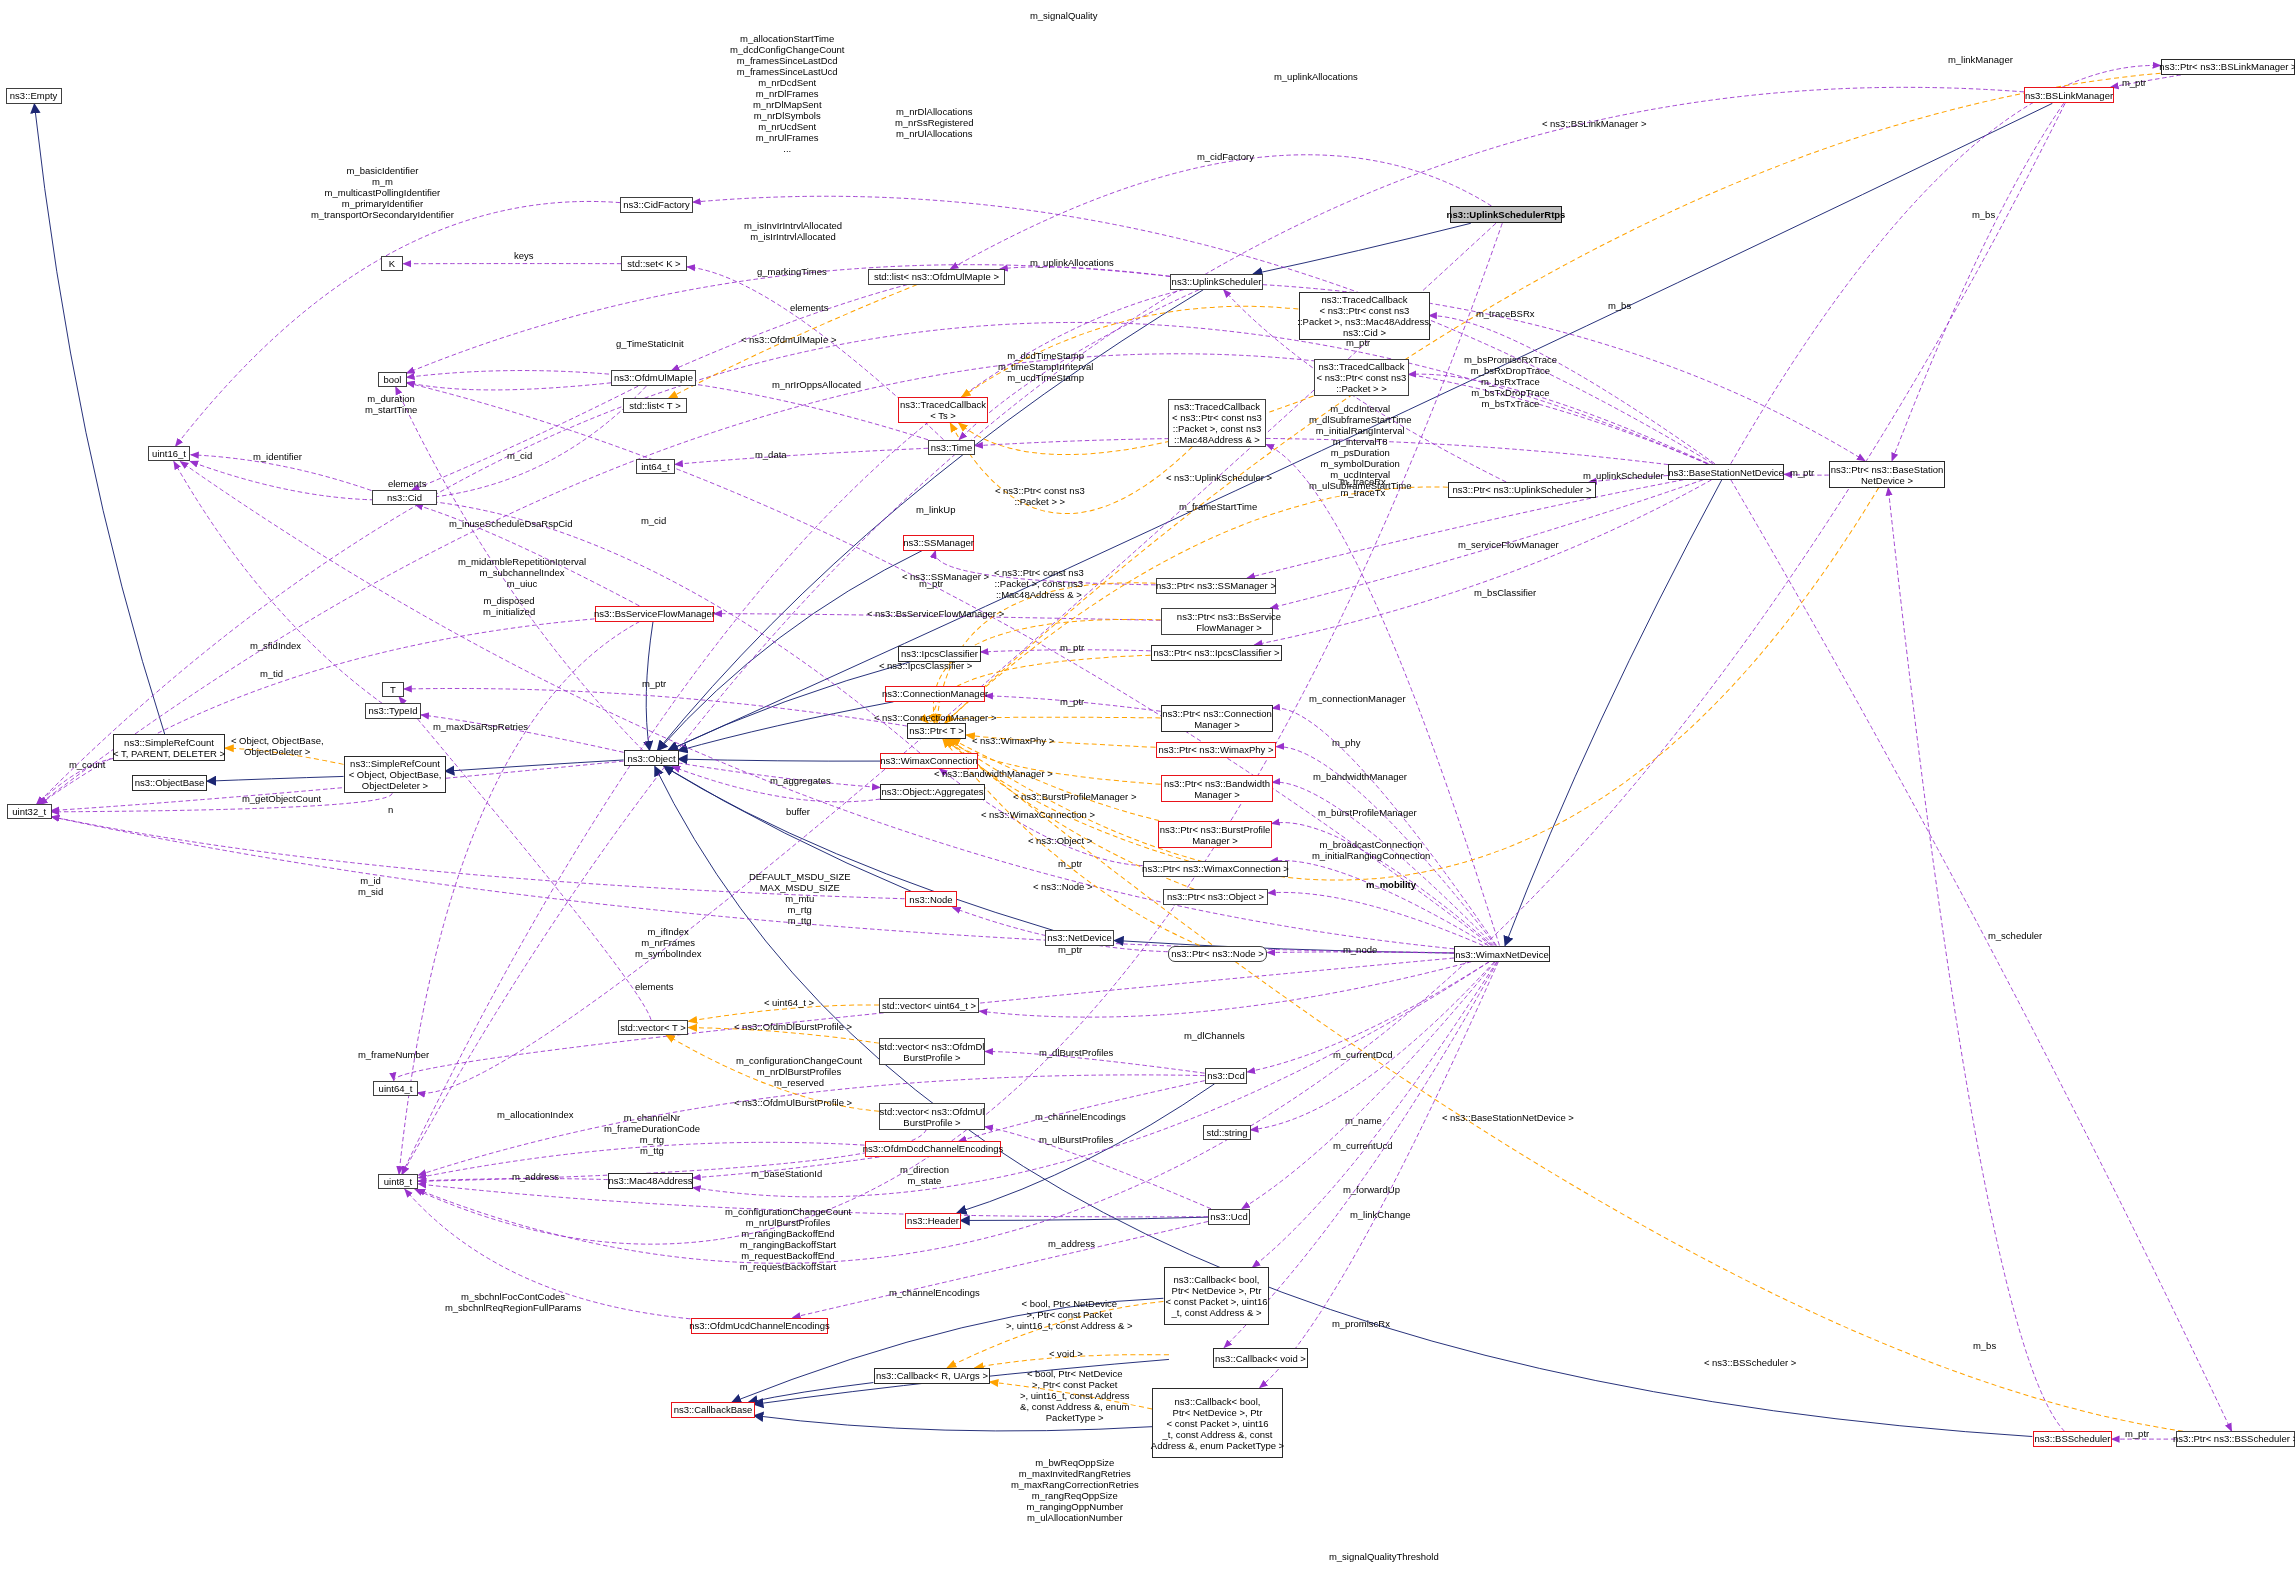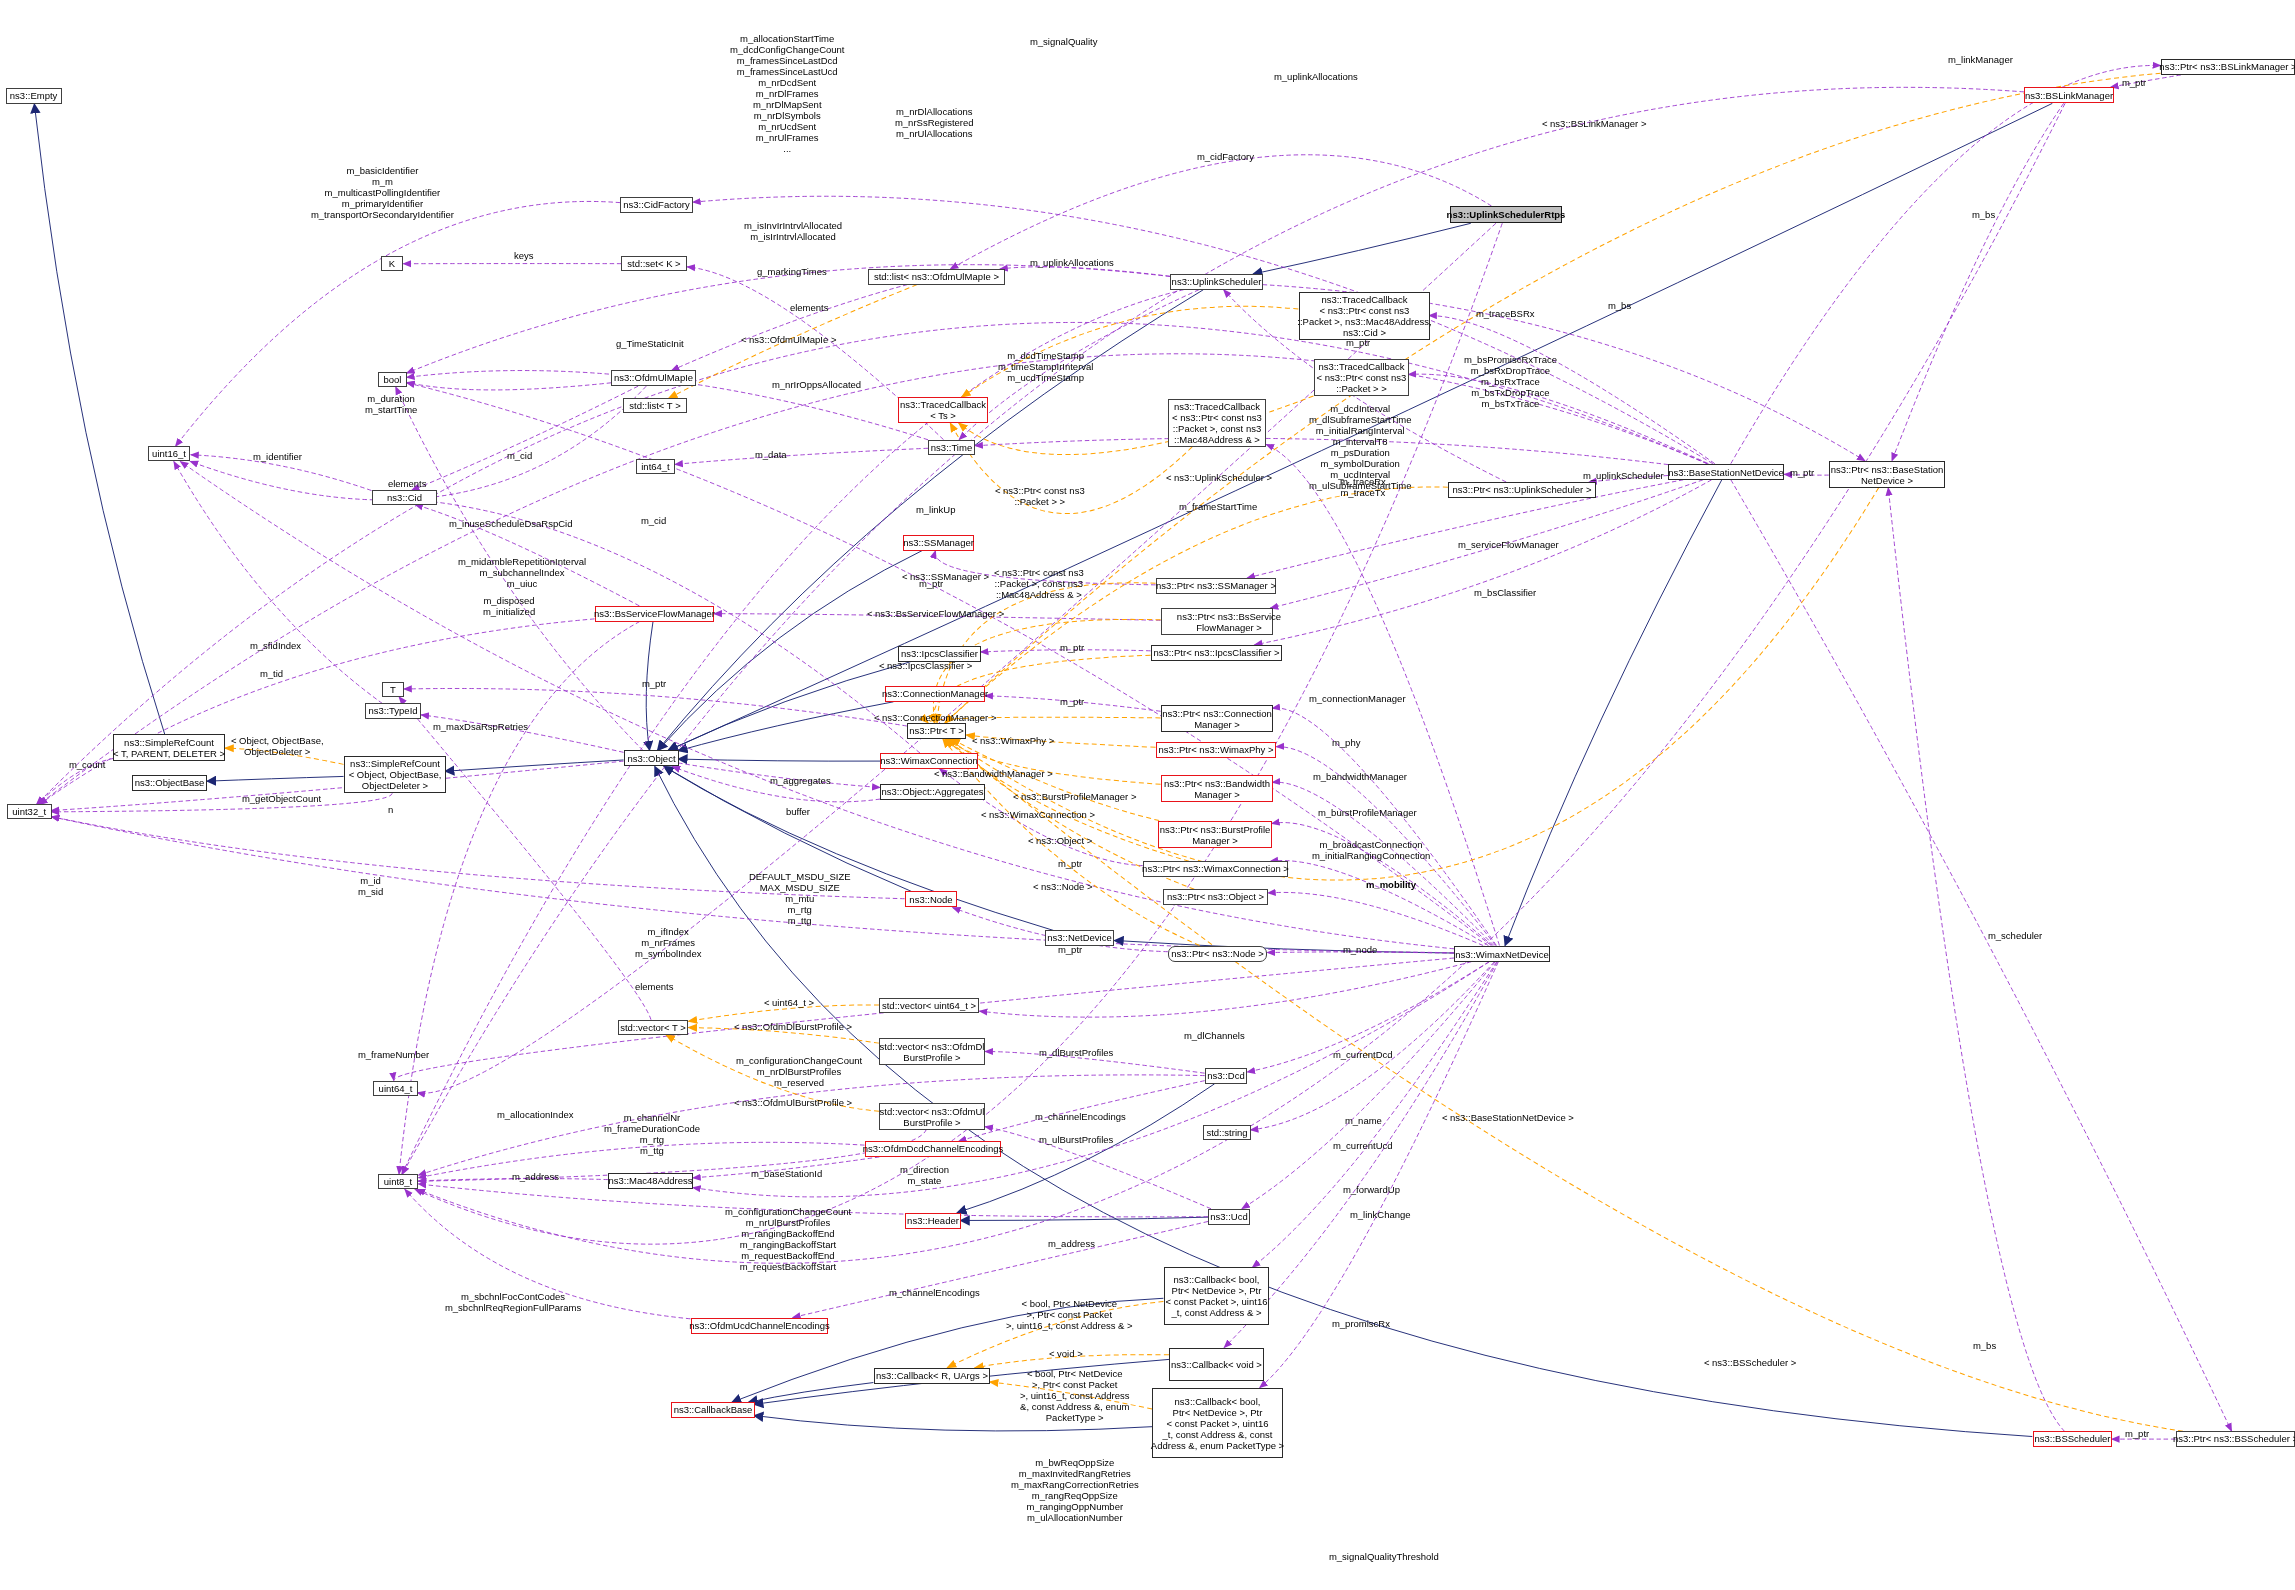--- a/index.html
+++ b/index.html
@@ -252,32 +252,32 @@
     <div class="node r" style="left: 1158px; top: 821px; width: 114px; height: 27px;">ns3::Ptr&lt; ns3::BurstProfile
 Manager &gt;</div>
     <div class="node n" style="left: 1143px; top: 861px; width: 145px; height: 15.6px;">ns3::Ptr&lt; ns3::WimaxConnection &gt;</div>
     <div class="node n" style="left: 1163px; top: 889px; width: 105px; height: 15.6px;">ns3::Ptr&lt; ns3::Object &gt;</div>
     <div class="node n" style="left: 1168px; top: 946px; width: 99px; height: 15.6px; border-radius: 7px;">ns3::Ptr&lt; ns3::Node &gt;</div>
     <div class="node b" style="left: 1454px; top: 946px; width: 96px; height: 16px;">ns3::WimaxNetDevice</div>
     <div class="node b" style="left: 1164px; top: 1267px; width: 105px; height: 58px;">ns3::Callback&lt; bool,
 Ptr&lt; NetDevice &gt;, Ptr
 &lt; const Packet &gt;, uint16
 _t, const Address &amp; &gt;</div>
-    <div class="node b" style="left: 1169px; top: 1348px; width: 95px; height: 33px;">ns3::Callback&lt; void &gt;</div>
+    <div class="node b" style="left: 1213px; top: 1348px; width: 95px; height: 20px;">ns3::Callback&lt; void &gt;</div>
     <div class="node b" style="left: 874px; top: 1368px; width: 116px; height: 15.6px;">ns3::Callback&lt; R, UArgs &gt;</div>
     <div class="node b" style="left: 1152px; top: 1388px; width: 131px; height: 70px;">ns3::Callback&lt; bool,
 Ptr&lt; NetDevice &gt;, Ptr
 &lt; const Packet &gt;, uint16
 _t, const Address &amp;, const
 Address &amp;, enum PacketType &gt;</div>
     <div class="node r" style="left: 2033px; top: 1431px; width: 79px; height: 15.6px;">ns3::BSScheduler</div>
     <div class="node n" style="left: 2176px; top: 1431px; width: 119px; height: 15.6px;">ns3::Ptr&lt; ns3::BSScheduler &gt;</div>
     <div class="node r" style="left: 691px; top: 1318px; width: 137px; height: 15.6px;">ns3::OfdmUcdChannelEncodings</div>
     <div class="node r" style="left: 671px; top: 1402px; width: 84px; height: 15.6px;">ns3::CallbackBase</div>
-    <div class="edge-label" style="left: 1031px; top: 10px; margin-top: 26px;">m_signalQuality</div>
+    <div class="edge-label" style="left: 1031px; top: 10px;">m_signalQuality</div>
     <div class="edge-label" style="left: 731px; top: 33px;">m_allocationStartTime
 m_dcdConfigChangeCount
 m_framesSinceLastDcd
 m_framesSinceLastUcd
 m_nrDcdSent
 m_nrDlFrames
 m_nrDlMapSent
 m_nrDlSymbols
 m_nrUcdSent
 m_nrUlFrames

